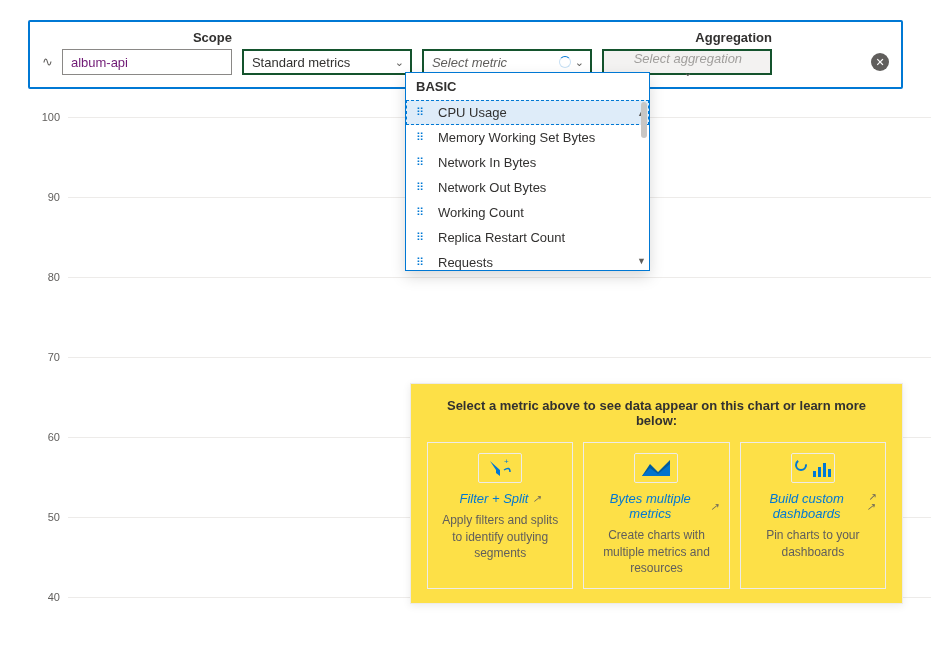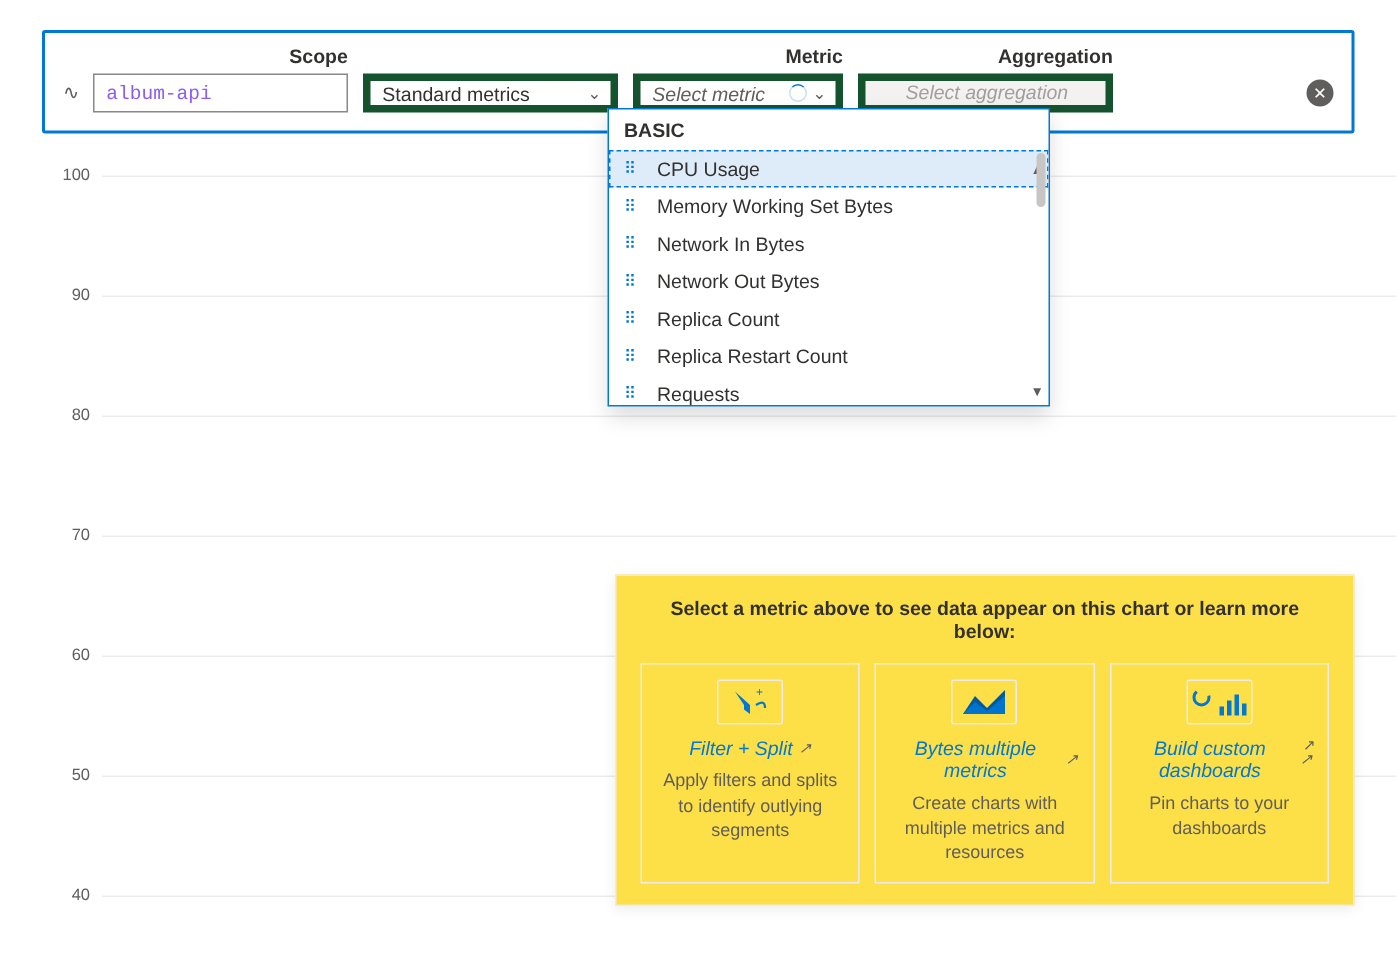--- a/index.html
+++ b/index.html
@@ -36,29 +36,29 @@
       letter-spacing: -1px;
     }
 
     .field { display: flex; flex-direction: column; gap: 4px; align-items: flex-end; }
     .field-label { font-weight: 600; font-size: 13px; color: #323130; }
 
     .text-input {
       border: 1px solid #8a8886;
       height: 26px;
       padding: 0 8px;
-      font-family: Liberation Mono, monospace;
-      font-size: 13px;
-      color: #8b5cf6;
+      font-family: Liberation Sans, sans-serif;
+      font-size: 13px;
+      color: #701a75;
       width: 170px;
       outline: none;
     }
 
     .select-box {
-      border: 5px solid #14532d;
+      border: 2px solid #14532d;
       height: 26px;
       padding: 0 6px 0 8px;
       font-size: 13px;
       display: flex;
       align-items: center;
       justify-content: space-between;
       background: #fff;
       cursor: pointer;
       position: relative;
     }
@@ -84,21 +84,21 @@
       font-size: 11px;
       margin-bottom: 4px;
       cursor: pointer;
     }
 
     
     .dropdown {
       position: absolute;
       top: 72px;
       left: 405px;
-      width: 295px;
+      width: 245px;
       border: 1px solid #0078d4;
       background: #fff;
       box-shadow: 0 6px 14px rgba(0,0,0,0.15);
       z-index: 10;
     }
     .dropdown-header {
       padding: 6px 10px;
       font-weight: 600;
       font-size: 13px;
       color: #323130;
@@ -219,22 +219,21 @@
   </div>
 
   <div class="field">
     <div class="select-box" style="width:170px">
       <span>Standard metrics</span>
       <span class="chev">⌄</span>
     </div>
   </div>
 
   <div class="field">
-    <div class="field-label">Metric</div>
-    <div class="select-box" style="width:140px">
+    <div class="select-box" style="width:170px">
       <span class="placeholder">Select metric</span>
       <span style="display:flex;align-items:center;">
         <span class="spinner"></span>
         <span class="chev">⌄</span>
       </span>
     </div>
   </div>
 
   <div class="field">
     <div class="field-label">Aggregation</div>
@@ -265,21 +264,21 @@
       <div class="dd-item">
         <span class="dd-icon">⠿</span>
         <span>Network In Bytes</span>
       </div>
       <div class="dd-item">
         <span class="dd-icon">⠿</span>
         <span>Network Out Bytes</span>
       </div>
       <div class="dd-item">
         <span class="dd-icon">⠿</span>
-        <span>Replica Count</span>
+        <span>Working Count</span>
       </div>
       <div class="dd-item">
         <span class="dd-icon">⠿</span>
         <span>Replica Restart Count</span>
       </div>
       <div class="dd-item">
         <span class="dd-icon">⠿</span>
         <span>Requests</span>
       </div>
     </div>

